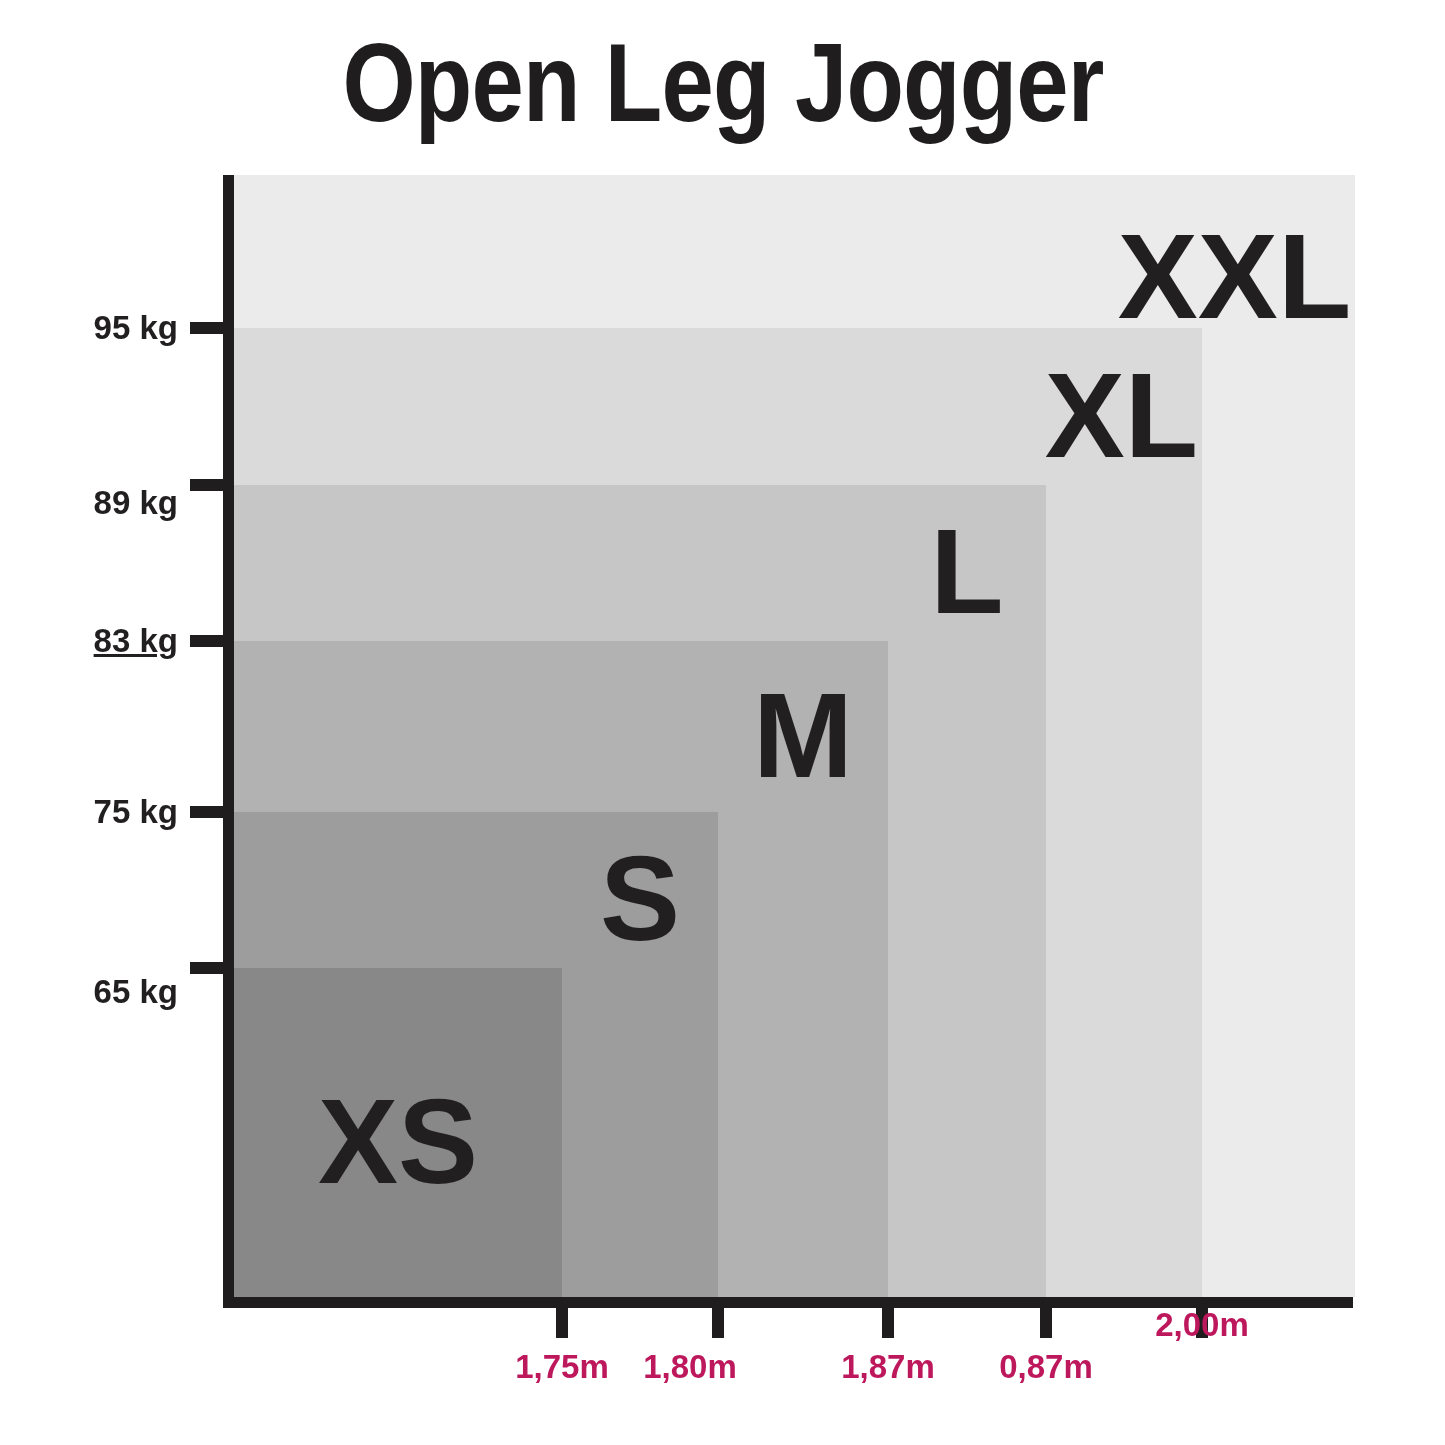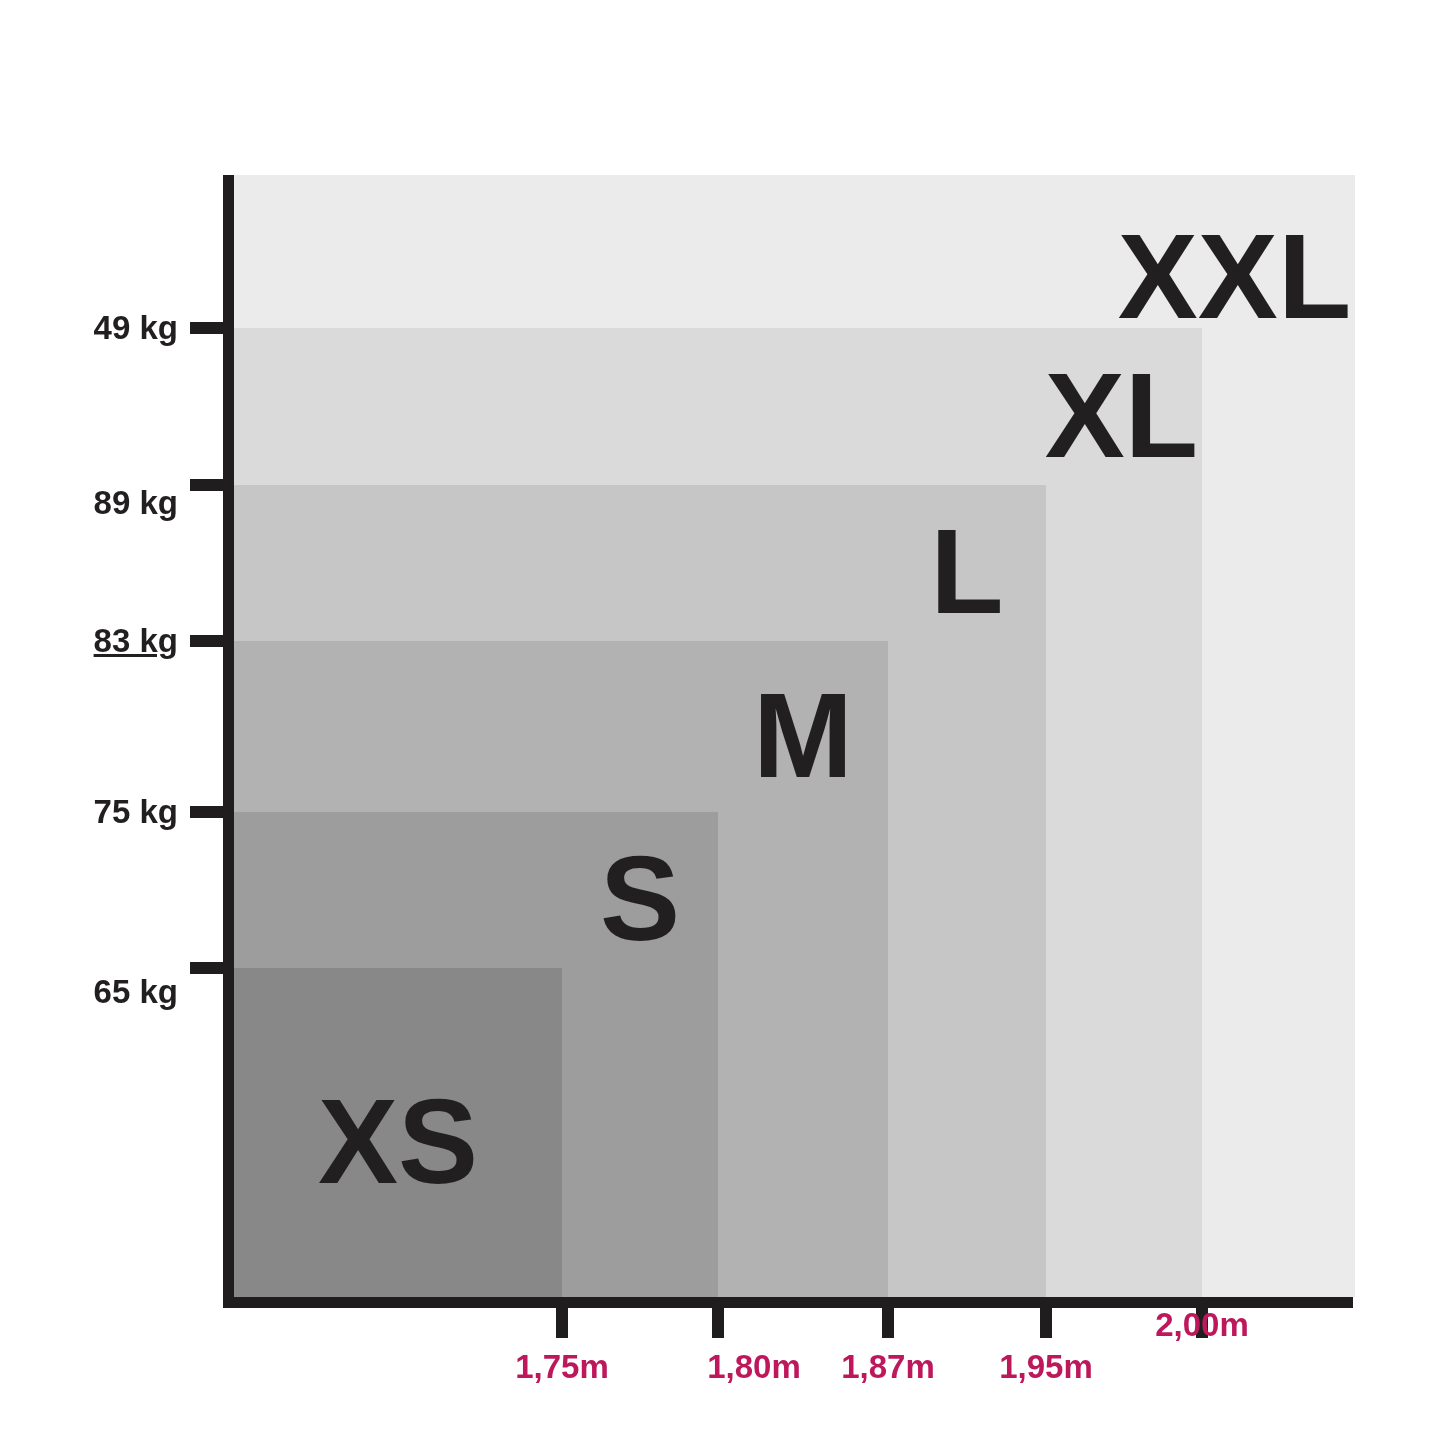--- a/index.html
+++ b/index.html
@@ -37,47 +37,48 @@
     position:absolute;width:180px;
     text-align:center;
     font-size:33px;font-weight:bold;color:#be185d;
     line-height:40px;white-space:nowrap;
   }
 </style>
 </head>
 <body>
 
 <div class="canvas">
+  <h1 class="title"><span class="condense">Open Leg Jogger</span></h1>
 
   <div id="plot">
 
   <div class="size-rect" style="left: 234px; top: 175px; width: 1121px; height: 1122px; background: rgb(235, 235, 235);"></div>
       <div class="size-rect" style="left: 234px; top: 328px; width: 968px; height: 969px; background: rgb(218, 218, 218);"></div>
       <div class="size-rect" style="left: 234px; top: 485px; width: 812px; height: 812px; background: rgb(198, 198, 198);"></div>
       <div class="size-rect" style="left: 234px; top: 641px; width: 654px; height: 656px; background: rgb(178, 178, 178);"></div>
       <div class="size-rect" style="left: 234px; top: 812px; width: 484px; height: 485px; background: rgb(157, 157, 157);"></div>
       <div class="size-rect" style="left: 234px; top: 968px; width: 328px; height: 329px; background: rgb(136, 136, 136);"></div>
       <div class="size-label" style="left: 398px; top: 1140.5px;">XS</div>
       <div class="size-label" style="left: 640px; top: 898px;">S</div>
       <div class="size-label" style="left: 803px; top: 734.5px;">M</div>
       <div class="size-label" style="left: 967px; top: 571px;">L</div>
       <div class="size-label" style="left: 1121.5px; top: 414.5px;">XL</div>
       <div class="size-label" style="left: 1234.5px; top: 259.5px; margin-top: 16px;">XXL</div>
       <div class="tick" style="left: 556px; top: 1297px; width: 12px; height: 41px;"></div>
       <div class="x-tick-label" style="left: 472px; top: 1347px;">1,75m</div>
       <div class="tick" style="left: 712px; top: 1297px; width: 12px; height: 41px;"></div>
-      <div class="x-tick-label" style="left: 664px; top: 1347px;">1,80m</div>
+      <div class="x-tick-label" style="left: 600px; top: 1347px;">1,80m</div>
       <div class="tick" style="left: 882px; top: 1297px; width: 12px; height: 41px;"></div>
       <div class="x-tick-label" style="left: 798px; top: 1347px;">1,87m</div>
       <div class="tick" style="left: 1040px; top: 1297px; width: 12px; height: 41px;"></div>
-      <div class="x-tick-label" style="left: 956px; top: 1347px;">1,95m</div>
+      <div class="x-tick-label" style="left: 956px; top: 1347px;">0,87m</div>
       <div class="tick" style="left: 1196px; top: 1297px; width: 12px; height: 41px;"></div>
       <div class="x-tick-label" style="left: 1112px; top: 1305px;">2,00m</div>
       <div class="tick" style="left: 190px; top: 322px; width: 44px; height: 12px;"></div>
-      <div class="y-tick-label" style="top: 308px;">49 kg</div>
+      <div class="y-tick-label" style="top: 308px;">95 kg</div>
       <div class="tick" style="left: 190px; top: 479px; width: 44px; height: 12px;"></div>
       <div class="y-tick-label" style="top: 483px;">89 kg</div>
       <div class="tick" style="left: 190px; top: 635px; width: 44px; height: 12px;"></div>
       <div class="y-tick-label" style="top: 621px; text-decoration: underline;">83 kg</div>
       <div class="tick" style="left: 190px; top: 806px; width: 44px; height: 12px;"></div>
       <div class="y-tick-label" style="top: 792px;">75 kg</div>
       <div class="tick" style="left: 190px; top: 962px; width: 44px; height: 12px;"></div>
       <div class="y-tick-label" style="top: 948px; margin-top: 24px;">65 kg</div>
     </div>
 

